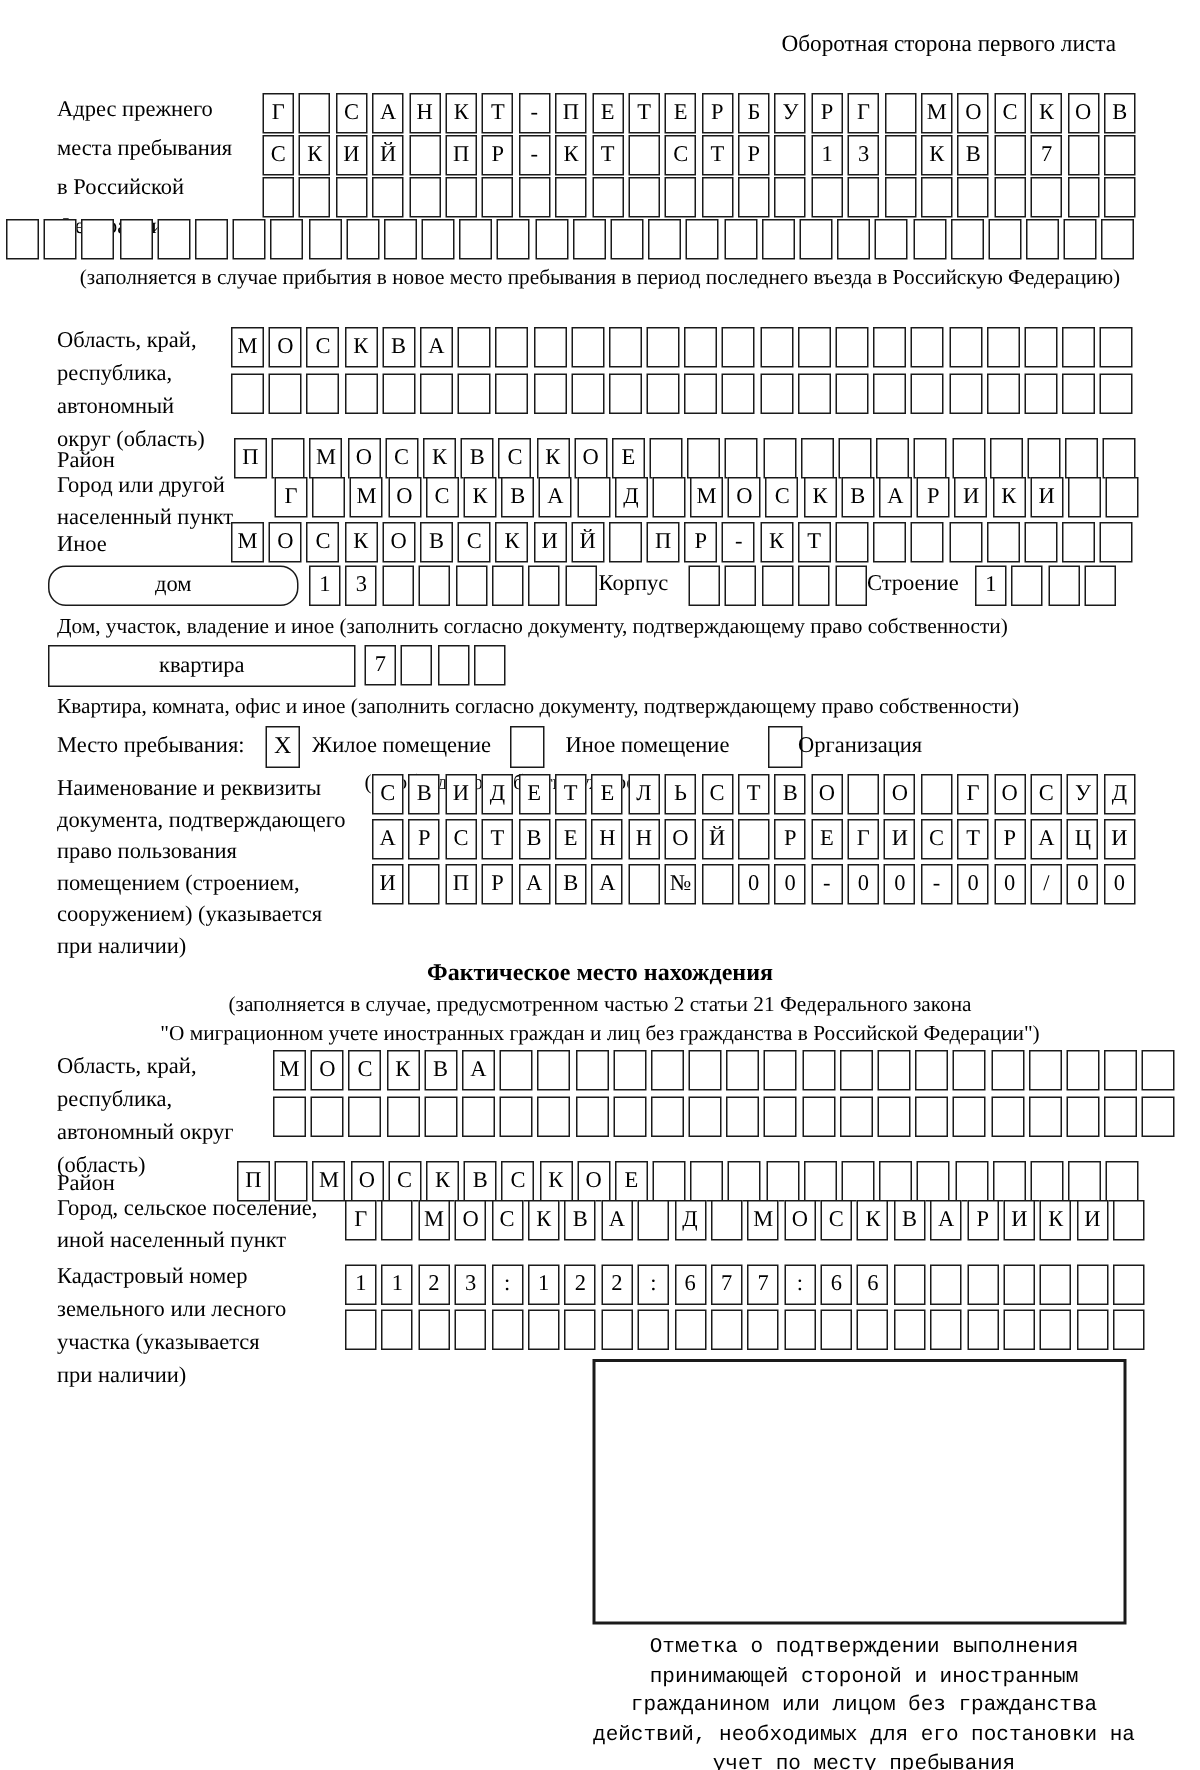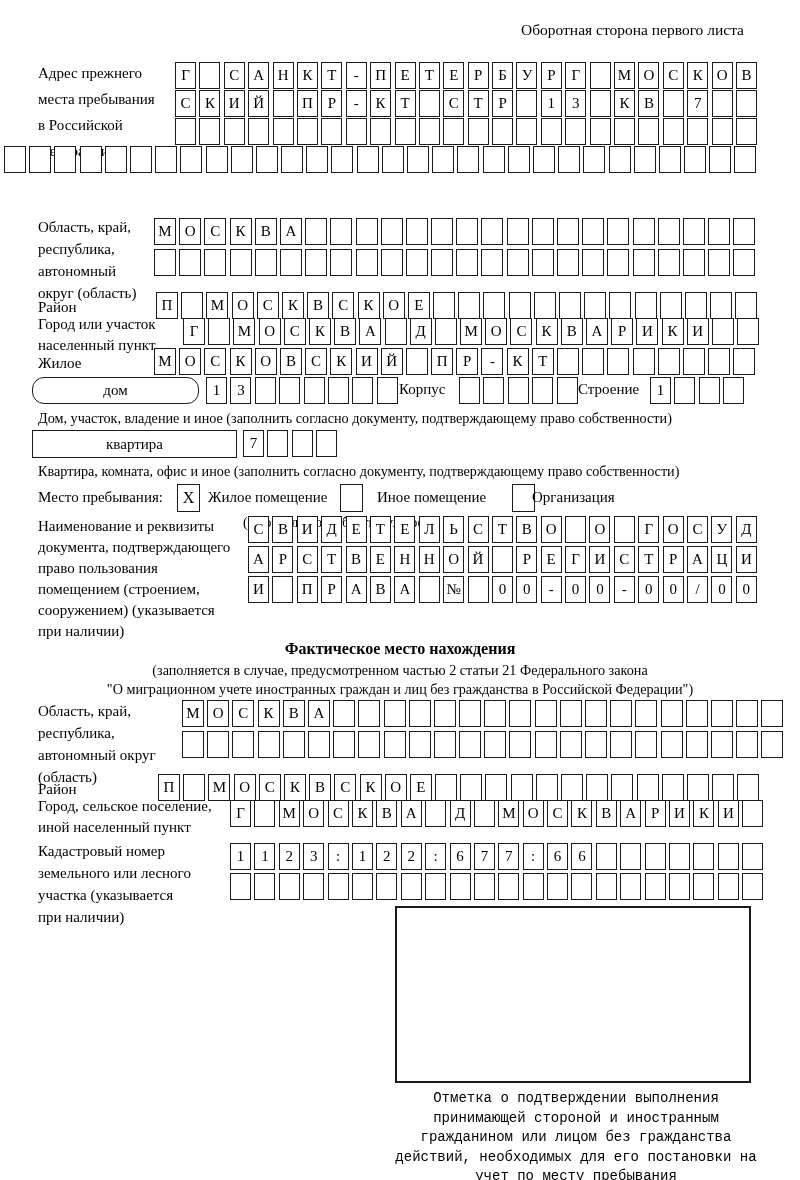--- a/index.html
+++ b/index.html
@@ -138,20 +138,21 @@
       <span class="cell"></span>
       <span class="cell"></span>
       <span class="cell"></span>
       <span class="cell"></span>
       <span class="cell"></span>
       <span class="cell"></span>
       <span class="cell"></span>
       <span class="cell"></span>
       <span class="cell"></span>
     </div>
+  <div class="abs center caption" style="top:177px;">(заполняется в случае прибытия в новое место пребывания в период последнего въезда в Российскую Федерацию)</div>
 
 
   <div class="abs lbl tight" style="left:38px;top:216px;width:120px;">Область, край,
 республика,
 автономный
 округ (область)</div>
   <div class="abs grid wp" style="left:154px;top:218px;">
       <span class="cell">М</span>
       <span class="cell">О</span>
       <span class="cell">С</span>
@@ -225,21 +226,21 @@
       <span class="cell"></span>
       <span class="cell"></span>
       <span class="cell"></span>
       <span class="cell"></span>
       <span class="cell"></span>
       <span class="cell"></span>
       <span class="cell"></span>
       <span class="cell"></span>
     </div>
 
-  <div class="abs lbl tight21" style="left:38px;top:314px;width:145px;">Город или участок
+  <div class="abs lbl tight21" style="left:38px;top:314px;width:145px;">Город или другой
 населенный пункт</div>
   <div class="abs grid wp" style="left:183px;top:318px;">
       <span class="cell">Г</span>
       <span class="cell"></span>
       <span class="cell">М</span>
       <span class="cell">О</span>
       <span class="cell">С</span>
       <span class="cell">К</span>
       <span class="cell">В</span>
       <span class="cell">А</span>
@@ -253,21 +254,21 @@
       <span class="cell">В</span>
       <span class="cell">А</span>
       <span class="cell">Р</span>
       <span class="cell">И</span>
       <span class="cell">К</span>
       <span class="cell">И</span>
       <span class="cell"></span>
       <span class="cell"></span>
     </div>
 
-  <div class="abs lbl" style="left:38px;top:350px;">Жилое</div>
+  <div class="abs lbl" style="left:38px;top:350px;">Иное</div>
   <div class="abs grid wp" style="left:154px;top:348px;">
       <span class="cell">М</span>
       <span class="cell">О</span>
       <span class="cell">С</span>
       <span class="cell">К</span>
       <span class="cell">О</span>
       <span class="cell">В</span>
       <span class="cell">С</span>
       <span class="cell">К</span>
       <span class="cell">И</span>

